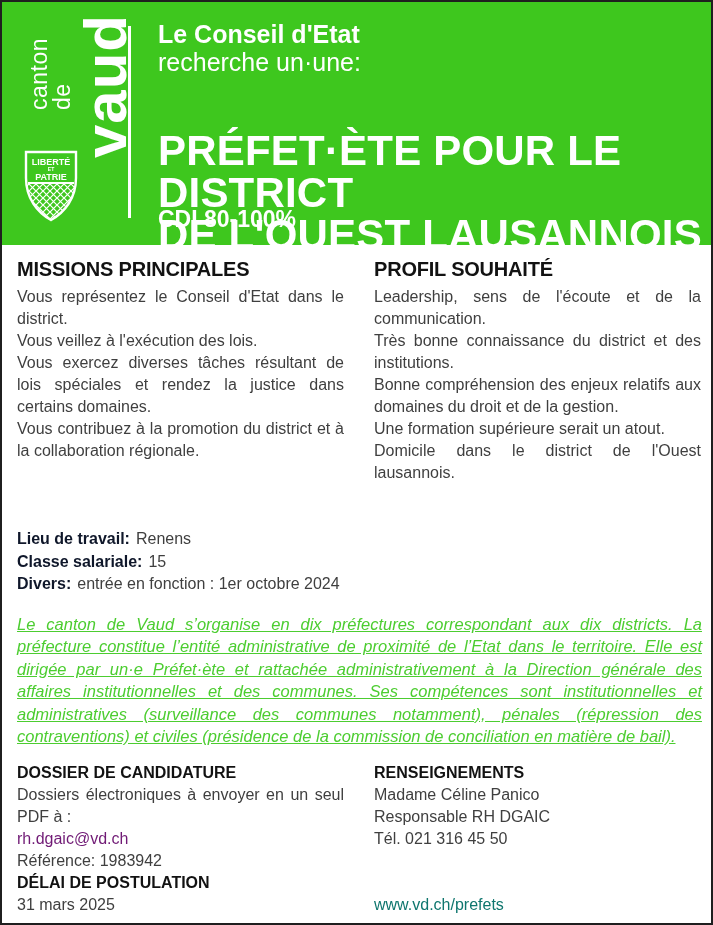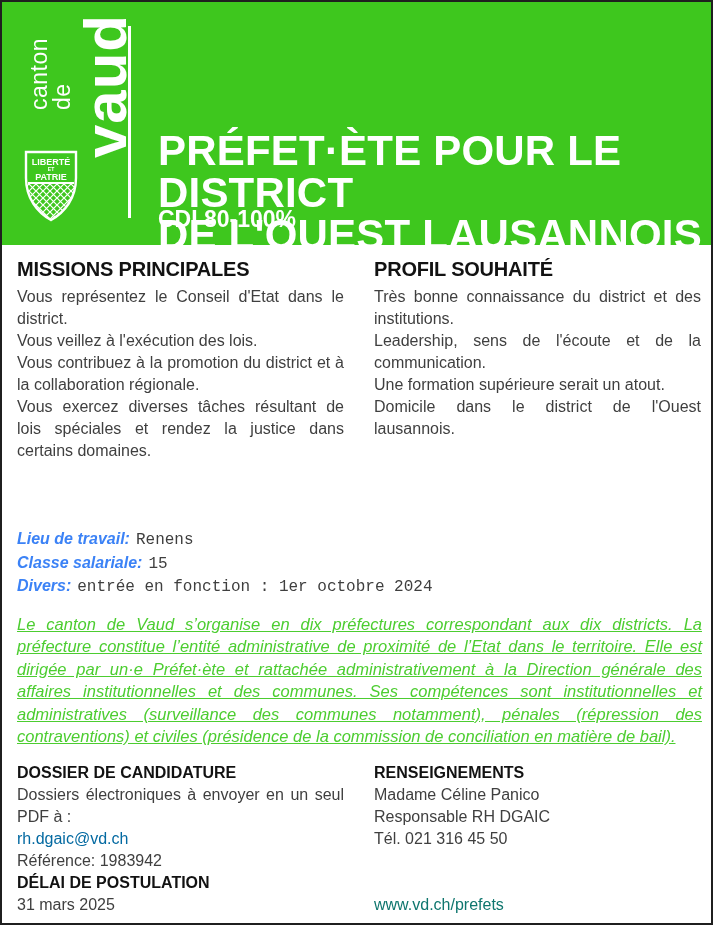--- a/index.html
+++ b/index.html
@@ -107,22 +107,22 @@
     line-height: 22px;
   }
   .body-text { text-align: justify; }
 
   .details {
     position: absolute;
     left: 15px; top: 526px;
     font-size: 16px;
     line-height: 22.5px;
   }
-  .details .lbl { font-weight: bold; color: #3b82f6; margin-right: 6px; font-style: italic; }
-  .details .val { color: #3f3f3f; font-family: Liberation Mono, monospace; }
+  .details .lbl { font-weight: bold; color: #0f172a; margin-right: 6px; }
+  .details .val { color: #3f3f3f; }
 
   .about {
     position: absolute;
     left: 15px; top: 611px;
     width: 685px;
     font-size: 16.5px;
     font-style: italic;
     color: #4ccd30;
     line-height: 22.4px;
     text-align: justify;
@@ -139,21 +139,21 @@
   .website-link {
     display: inline-block;
     margin-top: 44px;
     font-size: 16px;
     line-height: 22px;
     color: #0f766e;
     text-decoration: none;
     cursor: pointer;
     text-align: right;
   }
-  .email-line { color: #0369a1; text-decoration: none; display: block; }
+  .email-line { color: #701a75; text-decoration: none; display: block; }
 </style>
 </head>
 <body>
 
 <div class="page">
 
   <header class="banner">
 
     <div class="logo-text">
       <span class="logo-canton">canton de</span>
@@ -172,41 +172,46 @@
       <path d="M4,3 H54 V29 C54,49 43,63 29,71 C15,63 4,49 4,29 Z" fill="none" stroke="#ffffff" stroke-width="2.4"></path>
       <rect x="0" y="35" width="58" height="41" fill="url(#xhatch)" clip-path="url(#shieldClip)"></rect>
       <line x1="6" y1="34" x2="52" y2="34" stroke="#ffffff" stroke-width="2" clip-path="url(#shieldClip)"></line>
       <text x="29" y="16" text-anchor="middle" fill="#ffffff" font-size="9" font-weight="bold" font-family="Liberation Sans, sans-serif">LIBERTÉ</text>
       <text x="29" y="22" text-anchor="middle" fill="#ffffff" font-size="5" font-weight="bold" font-family="Liberation Sans, sans-serif">ET</text>
       <text x="29" y="31" text-anchor="middle" fill="#ffffff" font-size="9" font-weight="bold" font-family="Liberation Sans, sans-serif">PATRIE</text>
     </svg>
 
     <div class="banner-sep"></div>
 
+    <div class="banner-intro">
+      <div class="intro-1">Le Conseil d'Etat</div>
+      <div class="intro-2">recherche un·une:</div>
+    </div>
 
     <h1 class="banner-title">
       <span>PRÉFET·ÈTE POUR LE DISTRICT</span><br>
       <span>DE L'OUEST LAUSANNOIS</span>
     </h1>
 
     <div class="banner-contract">CDI 80-100%</div>
   </header>
 
   <section class="top-cols">
     <div class="col">
       <h2 class="sec-heading">MISSIONS PRINCIPALES</h2>
       <p class="body-text">Vous représentez le Conseil d'Etat dans le district.</p>
       <p class="body-text">Vous veillez à l'exécution des lois.</p>
+      <p class="body-text">Vous exercez diverses tâches résultant de lois spéciales et rendez la justice dans certains domaines.</p>
       <p class="body-text">Vous contribuez à la promotion du district et à la collaboration régionale.</p>
-      <p class="body-text">Vous exercez diverses tâches résultant de lois spéciales et rendez la justice dans certains domaines.</p>
     </div>
     <div class="col">
       <h2 class="sec-heading">PROFIL SOUHAITÉ</h2>
+      <p class="body-text">Leadership, sens de l'écoute et de la communication.</p>
       <p class="body-text">Très bonne connaissance du district et des institutions.</p>
-      <p class="body-text">Leadership, sens de l'écoute et de la communication.</p>
+      <p class="body-text">Bonne compréhension des enjeux relatifs aux domaines du droit et de la gestion.</p>
       <p class="body-text">Une formation supérieure serait un atout.</p>
       <p class="body-text">Domicile dans le district de l'Ouest lausannois.</p>
     </div>
   </section>
 
   <section class="details">
     <div>
       <span class="lbl">Lieu de travail:</span><span class="val">Renens</span>
     </div>
     <div>

